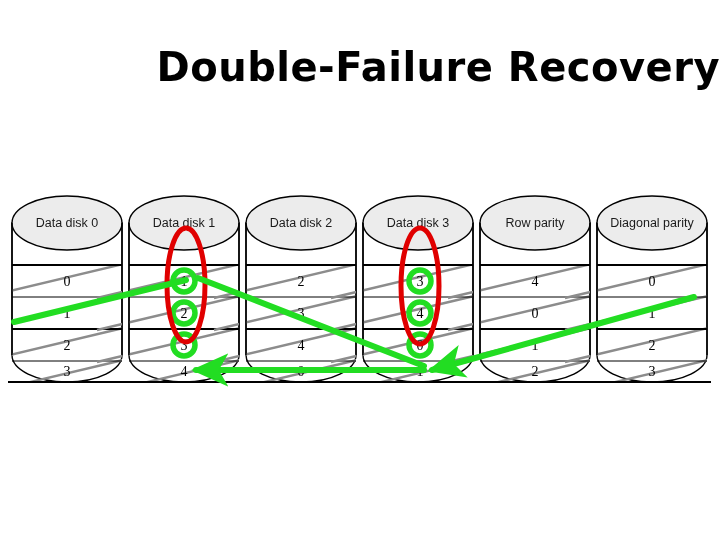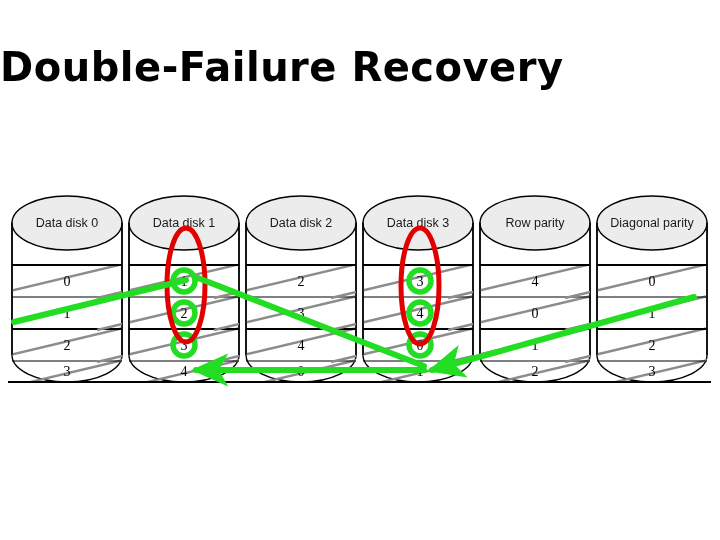--- a/index.html
+++ b/index.html
@@ -19,21 +19,21 @@
     inset: 0;
     width: 720px;
     height: 540px;
     background: #ffffff;
   }
   #slide-title {
     position: absolute;
     left: 0;
     top: 44px;
     width: 720px;
-    text-align: left;
+    text-align: right;
     font-family: "DejaVu Sans", sans-serif;
     font-weight: bold;
     font-size: 40px;
     line-height: 46px;
     letter-spacing: 0.5px;
     color: #000000;
     white-space: nowrap;
   }
   #raid-figure {
     position: absolute;

